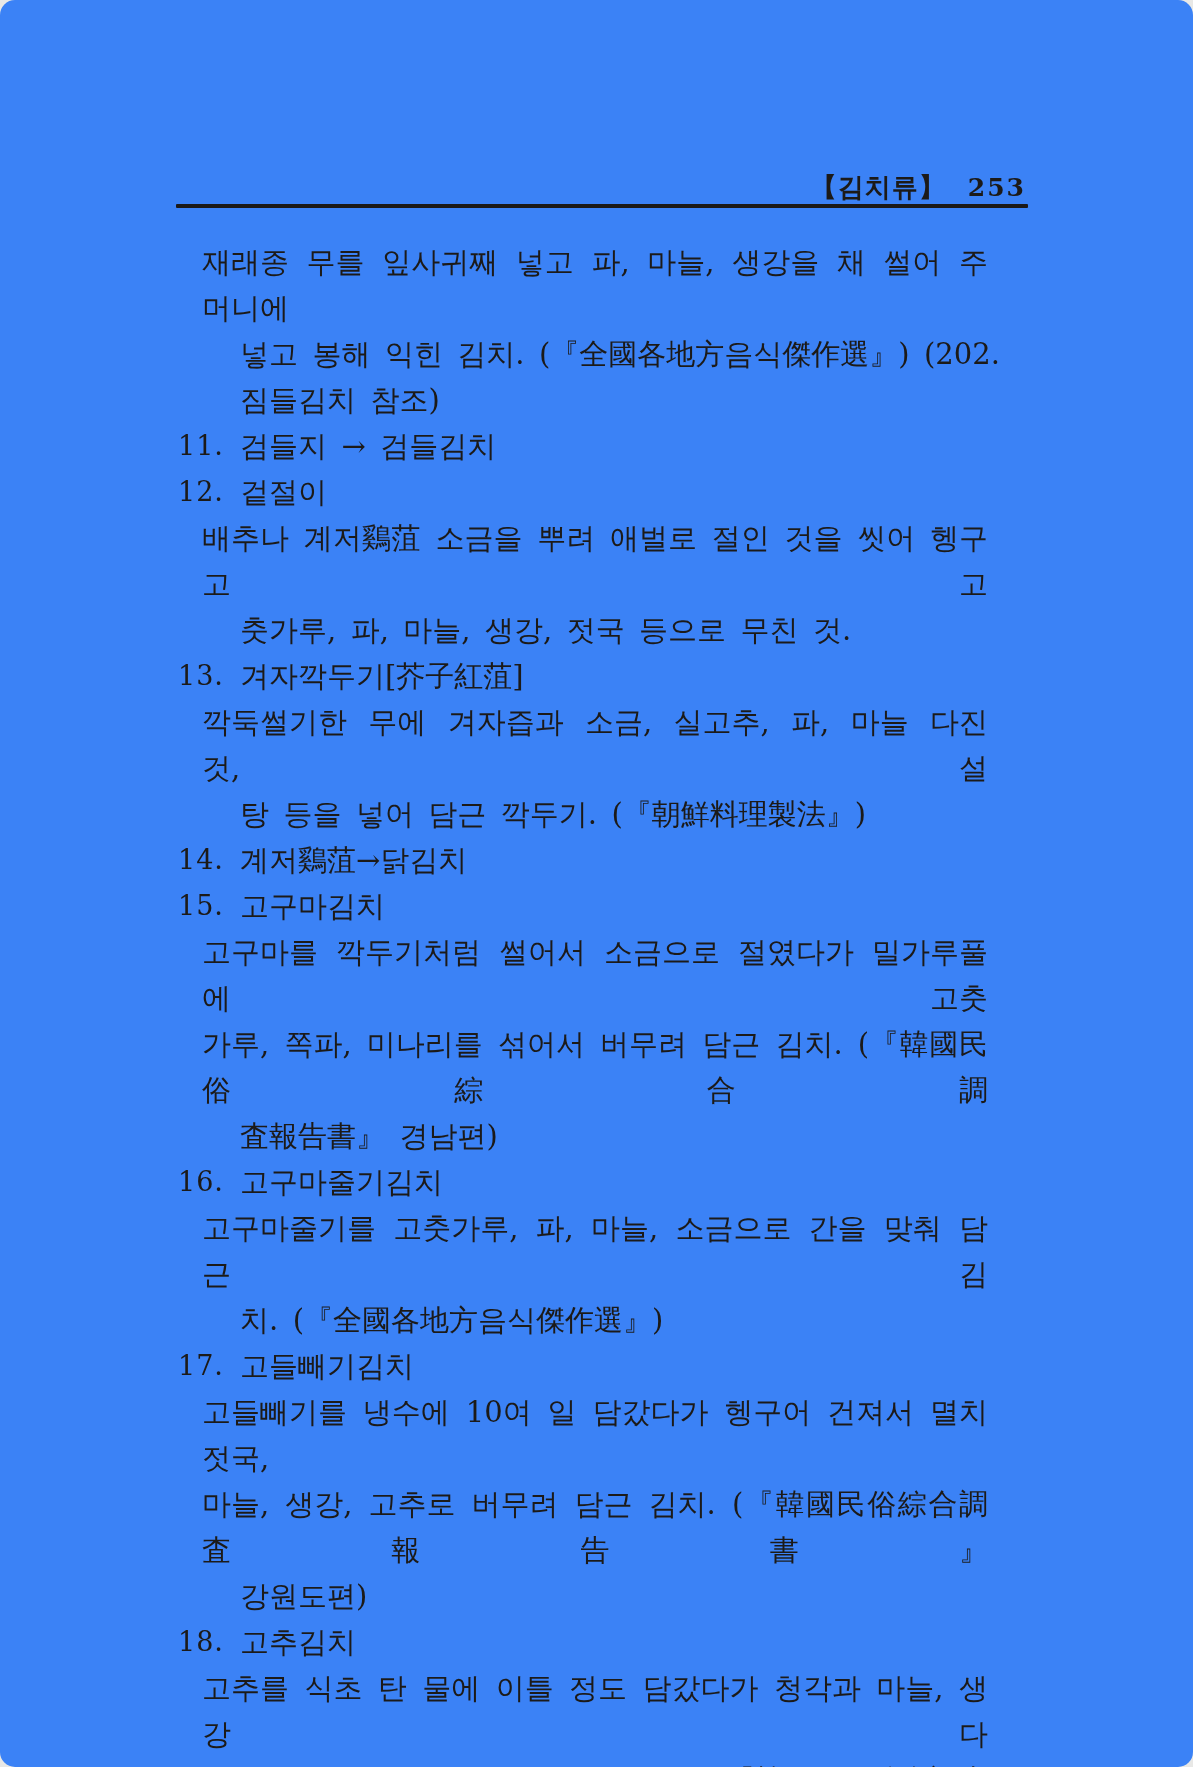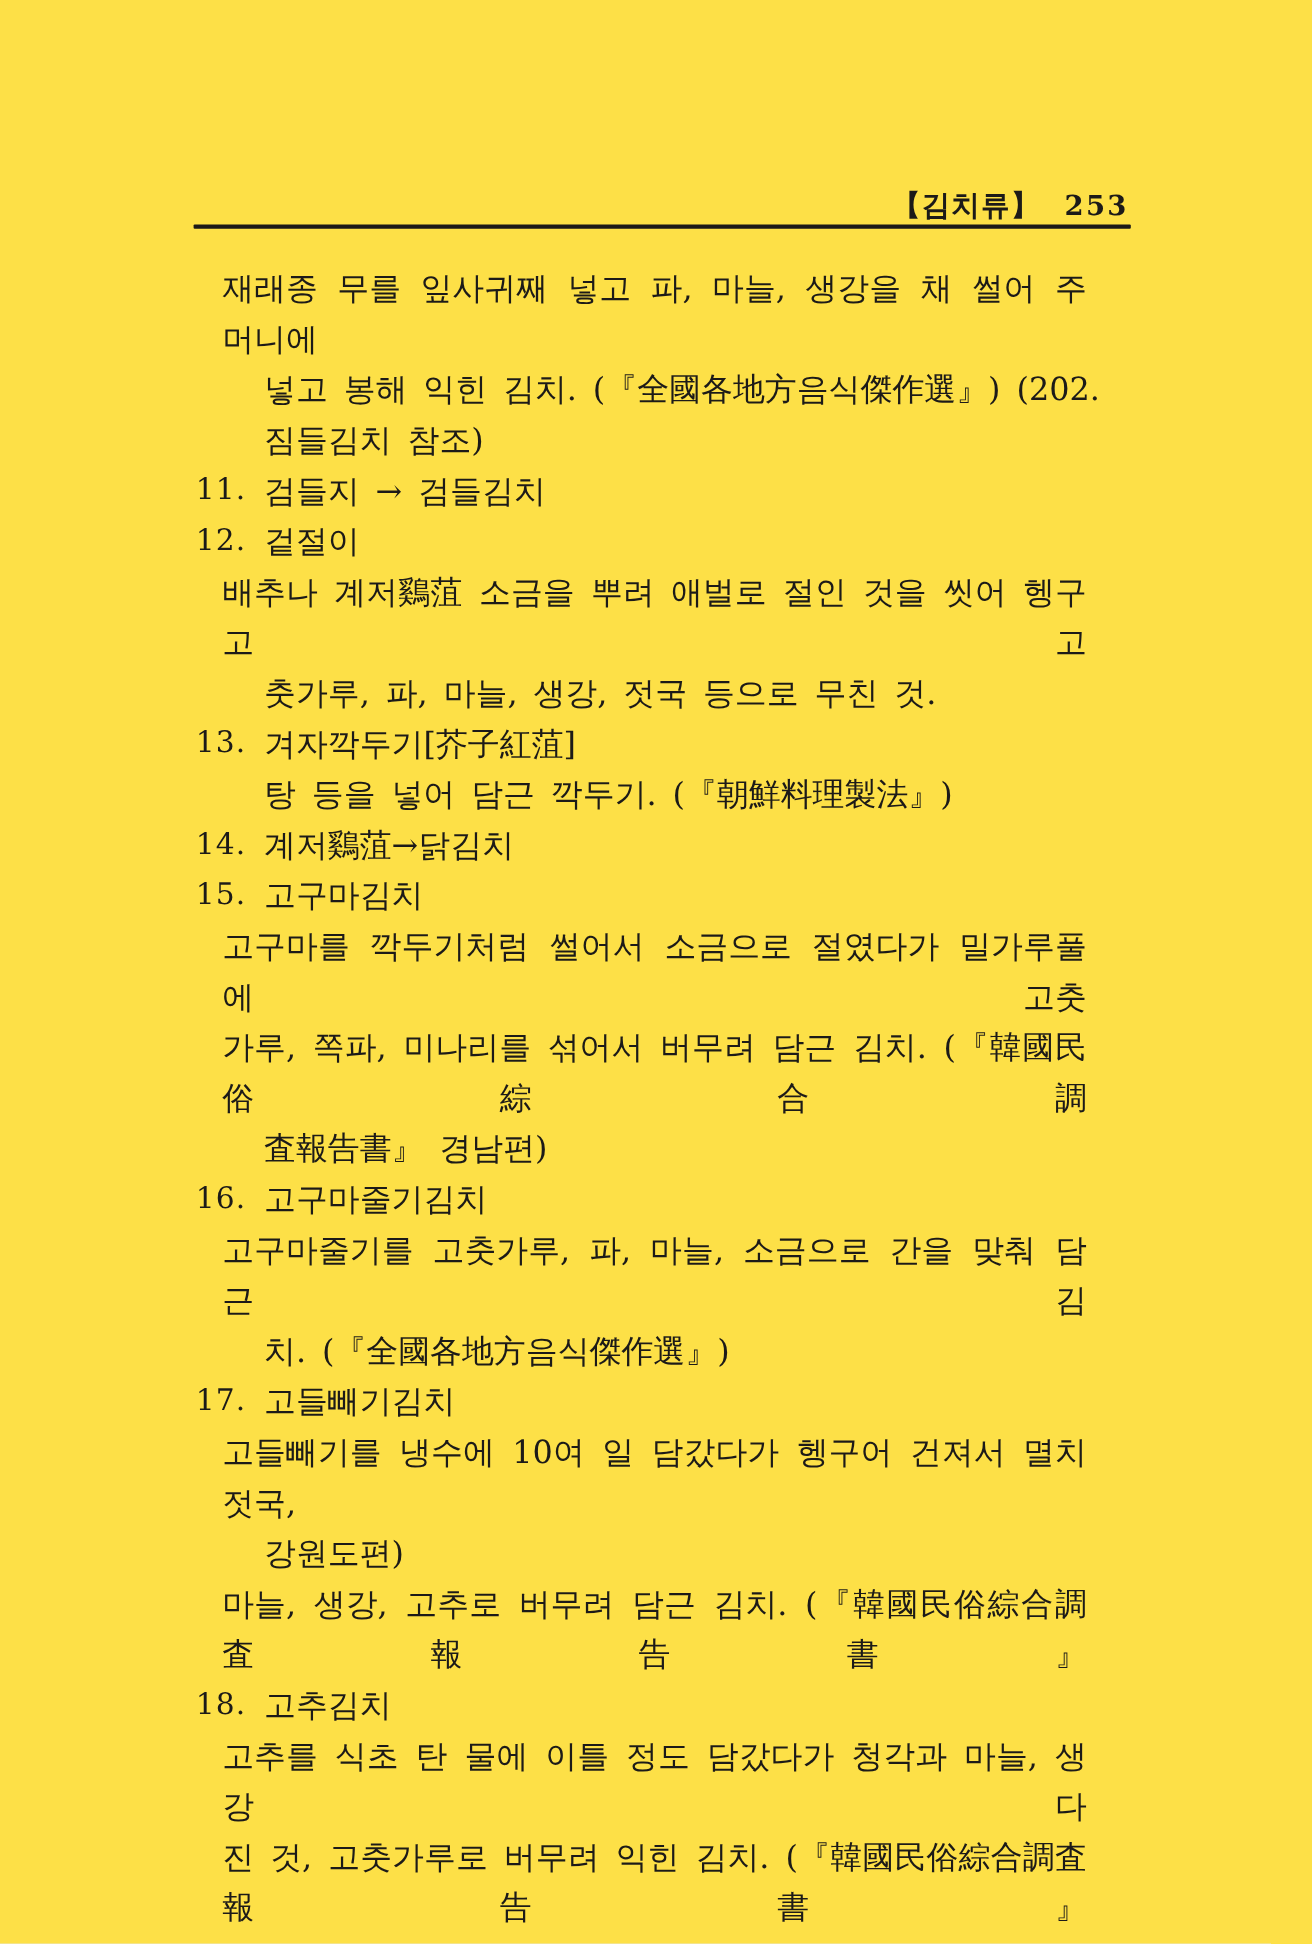--- a/index.html
+++ b/index.html
@@ -5,24 +5,25 @@
   html, body {
     margin: 0;
     padding: 0;
     background: #e8e8e6;
   }
   .page {
     position: relative;
     width: 1193px;
     height: 1767px;
     margin: 0 auto;
-    background: #fde047;
+    background: #3b82f6;
     color: #1c1a18;
     font-family: "DejaVu Serif", "Liberation Serif", serif;
     overflow: hidden;
+    border-radius: 15px;
   }
   
   .running-head {
     position: absolute;
     top: 172px;
     left: 178px;
     width: 848px;
     text-align: right;
     font-size: 26px;
     line-height: 30px;
@@ -102,20 +103,21 @@
       <div class="entry-head">
         <span class="num">12.</span>
         <span class="title">겉절이</span>
       </div>
       <div class="line desc just">배추나 계저鷄菹 소금을 뿌려 애벌로 절인 것을 씻어 헹구고 고</div>
       <div class="line desc">춧가루, 파, 마늘, 생강, 젓국 등으로 무친 것.</div>
       <div class="entry-head">
         <span class="num">13.</span>
         <span class="title">겨자깍두기[芥子紅菹]</span>
       </div>
+      <div class="line desc just">깍둑썰기한 무에 겨자즙과 소금, 실고추, 파, 마늘 다진 것, 설</div>
       <div class="line desc">탕 등을 넣어 담근 깍두기. (『朝鮮料理製法』)</div>
       <div class="entry-head">
         <span class="num">14.</span>
         <span class="title">계저鷄菹→닭김치</span>
       </div>
       <div class="entry-head">
         <span class="num">15.</span>
         <span class="title">고구마김치</span>
       </div>
       <div class="line desc just">고구마를 깍두기처럼 썰어서 소금으로 절였다가 밀가루풀에 고춧</div>
@@ -125,22 +127,22 @@
         <span class="num">16.</span>
         <span class="title">고구마줄기김치</span>
       </div>
       <div class="line desc just">고구마줄기를 고춧가루, 파, 마늘, 소금으로 간을 맞춰 담근 김</div>
       <div class="line desc">치. (『全國各地方음식傑作選』)</div>
       <div class="entry-head">
         <span class="num">17.</span>
         <span class="title">고들빼기김치</span>
       </div>
       <div class="line desc just">고들빼기를 냉수에 10여 일 담갔다가 헹구어 건져서 멸치젓국,</div>
+      <div class="line desc just">마늘, 생강, 고추로 버무려 담근 김치. (『韓國民俗綜合調査報告書』</div>
       <div class="line desc">강원도편)</div>
-      <div class="line desc just">마늘, 생강, 고추로 버무려 담근 김치. (『韓國民俗綜合調査報告書』</div>
       <div class="entry-head">
         <span class="num">18.</span>
         <span class="title">고추김치</span>
       </div>
       <div class="line desc just">고추를 식초 탄 물에 이틀 정도 담갔다가 청각과 마늘, 생강 다</div>
       <div class="line desc just">진 것, 고춧가루로 버무려 익힌 김치. (『韓國民俗綜合調査報告書』</div>
     </div>
 </div>
 
 </body></html>

